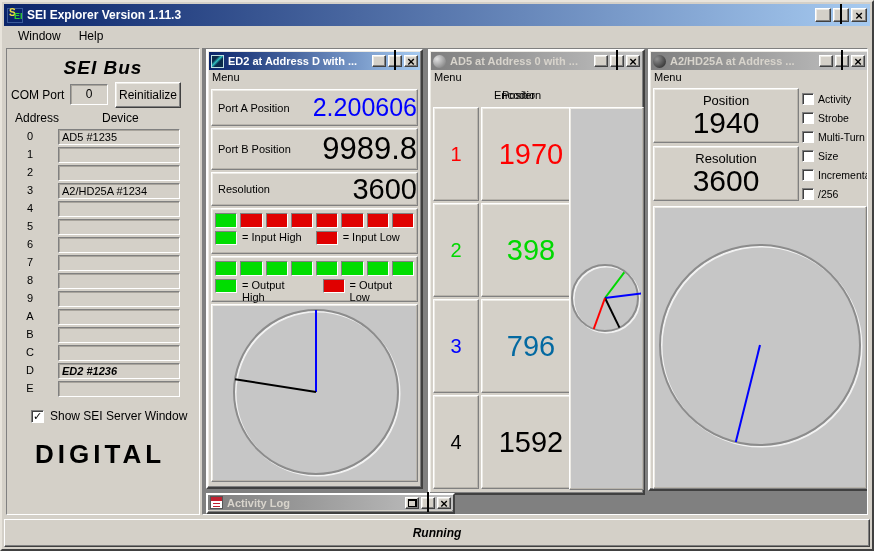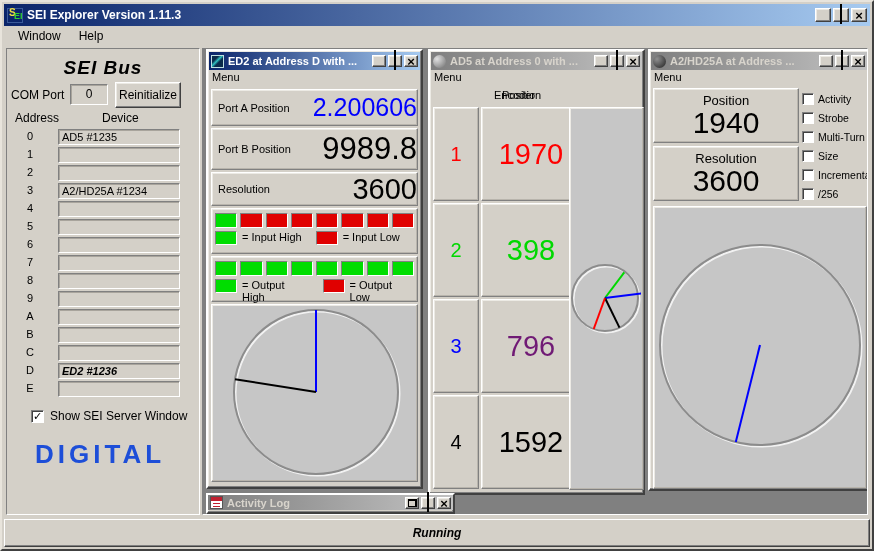--- a/index.html
+++ b/index.html
@@ -79,21 +79,21 @@
 
   .logo { position:absolute; left:28px; top:388px; width:142px; }
   .logo-top { display:flex; align-items:flex-start; }
   .us-text { font-size:41px; font-weight:600; color:#1A1A1A; line-height:34px; letter-spacing:-1px; }
   .us-flag { position:relative; width:58px; height:32px; margin-left:4px; margin-top:2px; }
   .us-flag .blue { position:absolute; left:0; top:0; width:20px; height:19px; background:#1F3F77; border-radius:2px; }
   .us-flag .st { position:absolute; left:23px; width:34px; height:5px; background:#CC2229; }
   .us-flag .st1 { top:0; } .us-flag .st2 { top:7px; } .us-flag .st3 { top:14px; }
   .us-flag .swoosh { position:absolute; left:0; top:22px; width:54px; height:6px; background:#CC2229;
                      border-radius:0 0 2px 10px; }
-  .digital-text { font-size:26px; font-weight:600; color:#1d4ed8; letter-spacing:4px; margin-top:2px; }
+  .digital-text { font-size:26px; font-weight:600; color:#000000; letter-spacing:4px; margin-top:2px; }
 
   
   .mdi { position:absolute; left:198px; top:2px; right:2px; bottom:2px; background:#808080;
          border:1px solid; border-color:#808080 #FFFFFF #FFFFFF #808080; overflow:hidden; }
   .child { position:absolute; background:#D4D0C8; border:2px solid;
            border-color:#FFFFFF #404040 #404040 #FFFFFF;
            box-shadow:inset -1px -1px 0 #808080, inset 1px 1px 0 #ECEAE4; }
   .child-title { height:18px; display:flex; align-items:center; padding:0 2px; margin:1px; }
   .child-title.active { background:linear-gradient(90deg,#0A246A,#A6CAF0); }
   .child-title.inactive { background:linear-gradient(90deg,#7F7F7F,#C2C2C2); }
@@ -357,21 +357,21 @@
         </div>
         <div class="ad5-col" style="left:3px; width:46px;">
             <div class="ad5-cell enc raised" style="color: rgb(255, 0, 0);">1</div>
             <div class="ad5-cell enc raised" style="color: rgb(0, 216, 0);">2</div>
             <div class="ad5-cell enc raised" style="color: rgb(0, 0, 255);">3</div>
             <div class="ad5-cell enc raised" style="color: rgb(0, 0, 0);">4</div>
           </div>
         <div class="ad5-col" style="left:51px; width:100px;">
             <div class="ad5-cell pos raised" style="color: rgb(255, 0, 0);">1970</div>
             <div class="ad5-cell pos raised" style="color: rgb(0, 216, 0);">398</div>
-            <div class="ad5-cell pos raised" style="color: #701a75;">796</div>
+            <div class="ad5-cell pos raised" style="color: #0369a1;">796</div>
             <div class="ad5-cell pos raised" style="color: rgb(0, 0, 0);">1592</div>
           </div>
         <div class="ad5-dial-col raised">
           <svg width="71" height="383" viewBox="0 0 71 383">
               <circle cx="36.5" cy="191.5" r="33" fill="none" stroke="#F2F2F2" stroke-width="2"></circle>
               <circle cx="35" cy="190" r="33" fill="none" stroke="#8C8C8C" stroke-width="2"></circle>
               <line x1="35" y1="190" x2="54.26409889109706" y2="164.43567732338616" stroke="#00D800" stroke-width="2"></line>
               <line x1="35" y1="190" x2="71.68450576466327" y2="185.49570906774574" stroke="#0000FF" stroke-width="2"></line>
               <line x1="35" y1="190" x2="49.46624784403955" y2="219.6602035278725" stroke="#000000" stroke-width="2"></line>
               <line x1="35" y1="190" x2="23.713335270252934" y2="221.009856485935" stroke="#FF0000" stroke-width="2"></line>

